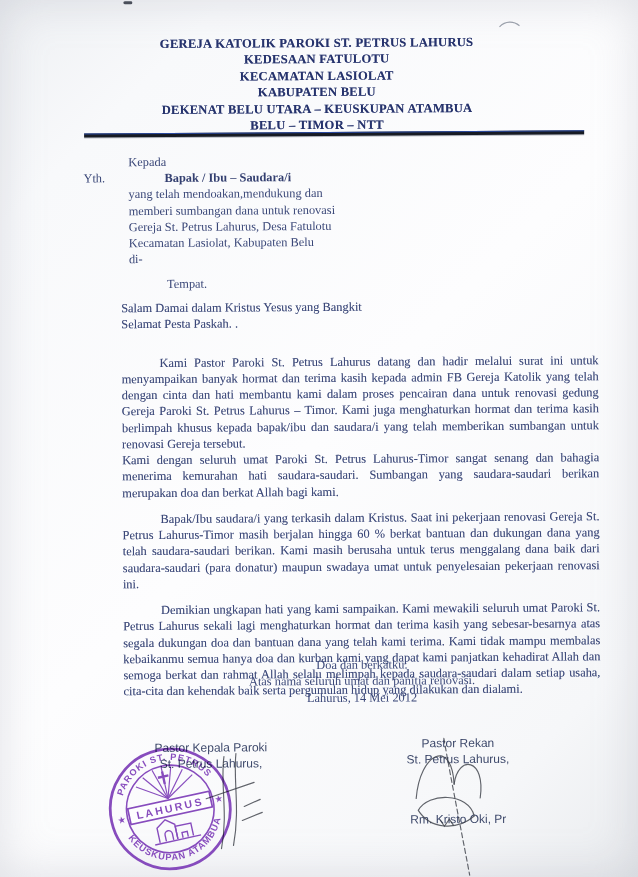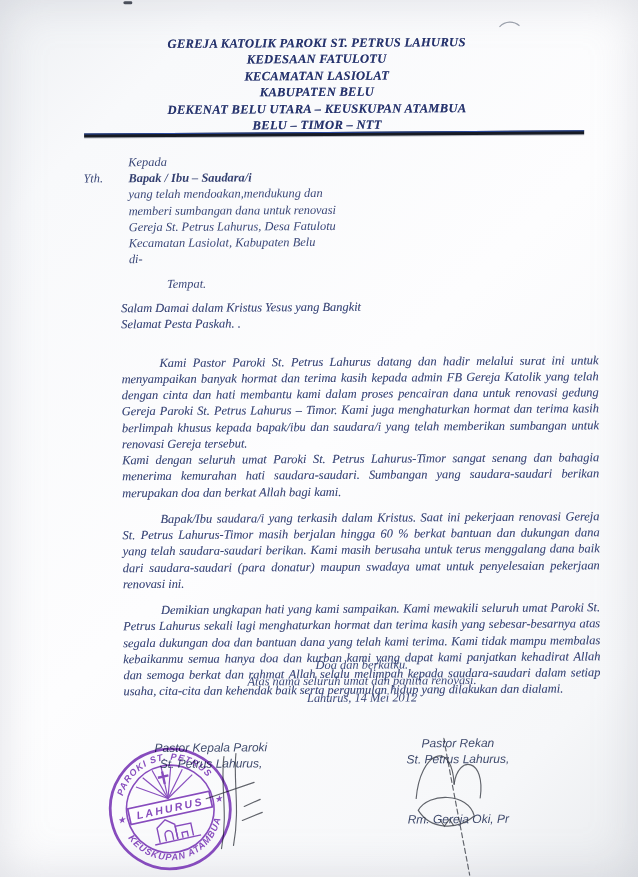--- a/index.html
+++ b/index.html
@@ -1,32 +1,32 @@
 <!DOCTYPE html>
 <html><head>
 <meta charset="utf-8">
 <style>
   html,body{margin:0;padding:0;background:#dfe1e4;}
   .page{
     position:relative;width:638px;height:877px;overflow:hidden;
     background:linear-gradient(135deg,#eef0f3 0%,#f8f9fb 15%,#fdfdfe 50%,#f6f7f9 85%,#e9ebee 100%);
     box-shadow:inset 0 0 46px rgba(150,155,168,.28);
-    font-family:"Liberation Serif",serif;color:#38457a;font-style:italic;
+    font-family:"Liberation Serif",serif;color:#38457a;
   }
   .tilt{position:absolute;inset:0;transform:rotate(-0.35deg);}
   .header{position:absolute;top:35px;left:0;right:0;text-align:center;
     font-weight:bold;font-size:12.6px;line-height:16.4px;color:#26336d;letter-spacing:.25px;
     text-shadow:0 0 .4px rgba(38,51,109,.55);}
   .rule{position:absolute;left:86px;top:132px;width:500px;height:3px;background:#171b24;
     border-top:1px solid #2b4aa0;box-shadow:0 1px 0 rgba(60,70,90,.35);}
   .address{position:absolute;left:85px;top:153px;font-size:12.4px;line-height:16.2px;color:#3a4778;}
   .address .kepada{margin-left:45px;}
   .address .row{display:flex;}
   .address .yth{width:45px;}
-  .address .recipient{font-weight:bold;color:#333f70;}
+  .address .recipient{font-weight:bold;color:#333f70;margin-left:36px;}
   .address .aline{margin-left:45px;}
   .address .tempat{margin-left:83px;margin-top:9px;}
   .body-text{position:absolute;left:122px;top:299px;width:477px;
     font-size:12.4px;line-height:16.25px;text-align:justify;color:#3b4879;
     text-shadow:0 0 .35px rgba(59,72,121,.4);}
   .sal{margin:0;}
   .body-text p{margin:0;}
   .p-indent{text-indent:38px;}
   .gap-lg{margin-top:22px !important;}
   .gap-md{margin-top:10px !important;}
@@ -95,21 +95,21 @@
     </div>
 
     <div class="sig sig-left">
       <div>Pastor Kepala Paroki</div>
       <div>St. Petrus Lahurus,</div>
     </div>
 
     <div class="sig sig-right">
       <div>Pastor Rekan</div>
       <div>St. Petrus Lahurus,</div>
-      <div class="name">Rm. Gereja Oki, Pr</div>
+      <div class="name">Rm. Kristo Oki, Pr</div>
     </div>
 
     <svg class="pen" style="left:200px;top:750px;" width="70" height="105" viewBox="0 0 70 105">
       <path d="M22 6 C 18 34, 26 62, 19 98"></path>
       <path d="M34 3 C 31 30, 38 58, 31 95"></path>
       <path d="M4 48 L 52 32"></path>
       <path d="M42 56 l 16 -7"></path>
       <path d="M40 70 l 20 -8"></path>
     </svg>
 

